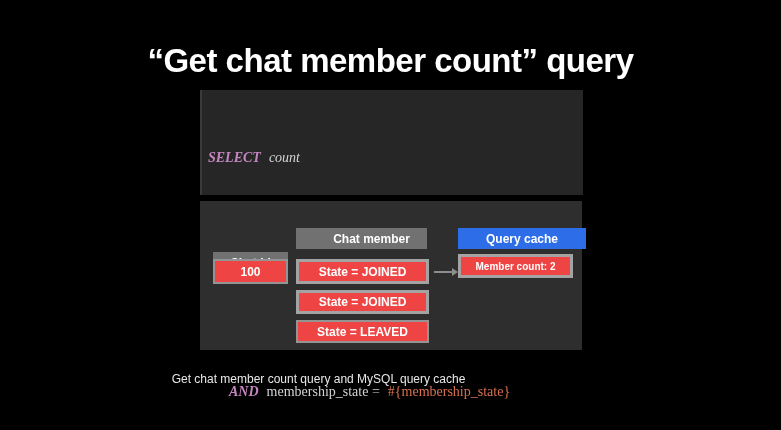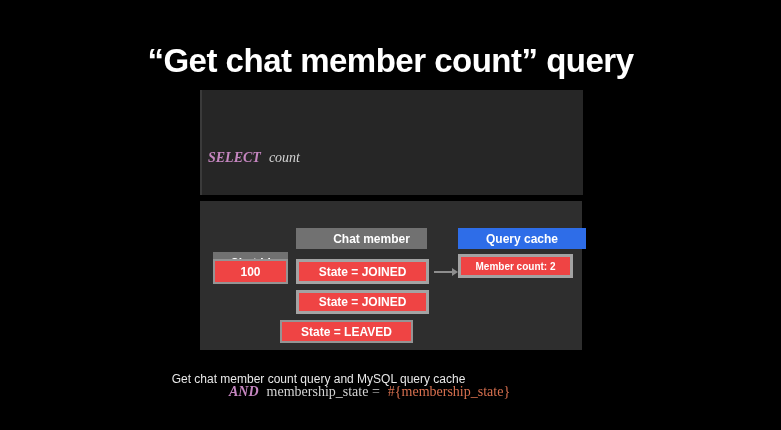--- a/index.html
+++ b/index.html
@@ -56,21 +56,21 @@
   .b-gray { border:2px solid #949494; }
 
   .hdr-chat-id     { left:13px;  top:27px; width:75px;  height:21px;margin-top:24px; }
   .hdr-chat-member { left:96px;  top:27px; width:131px; height:21px;padding-left:20px; }
   .hdr-query-cache { left:258px; top:27px; width:128px; height:21px; }
 
   .cell-chat-id  { left:13px;  top:58px;  width:75px;  height:25px; }
   .cell-state-1  { left:96px;  top:58px;  width:133px; height:25px; }
   .cell-cache    { left:258px; top:43px;  width:115px; height:24px; font-size:10px;margin-top:10px; }
   .cell-state-2  { left:96px;  top:89px;  width:133px; height:24px; }
-  .cell-state-3  { left:80px;  top:119px; width:133px; height:23px; }
+  .cell-state-3  { left:96px;  top:119px; width:133px; height:23px; }
 
   .arrow {
     position:absolute; left:234px; top:70px; width:18px; height:2px;
     background:#8d8d8d;
   }
   .arrow::after {
     content:""; position:absolute; right:-6px; top:-3px;
     border-left:6px solid #8d8d8d;
     border-top:4px solid transparent;
     border-bottom:4px solid transparent;

